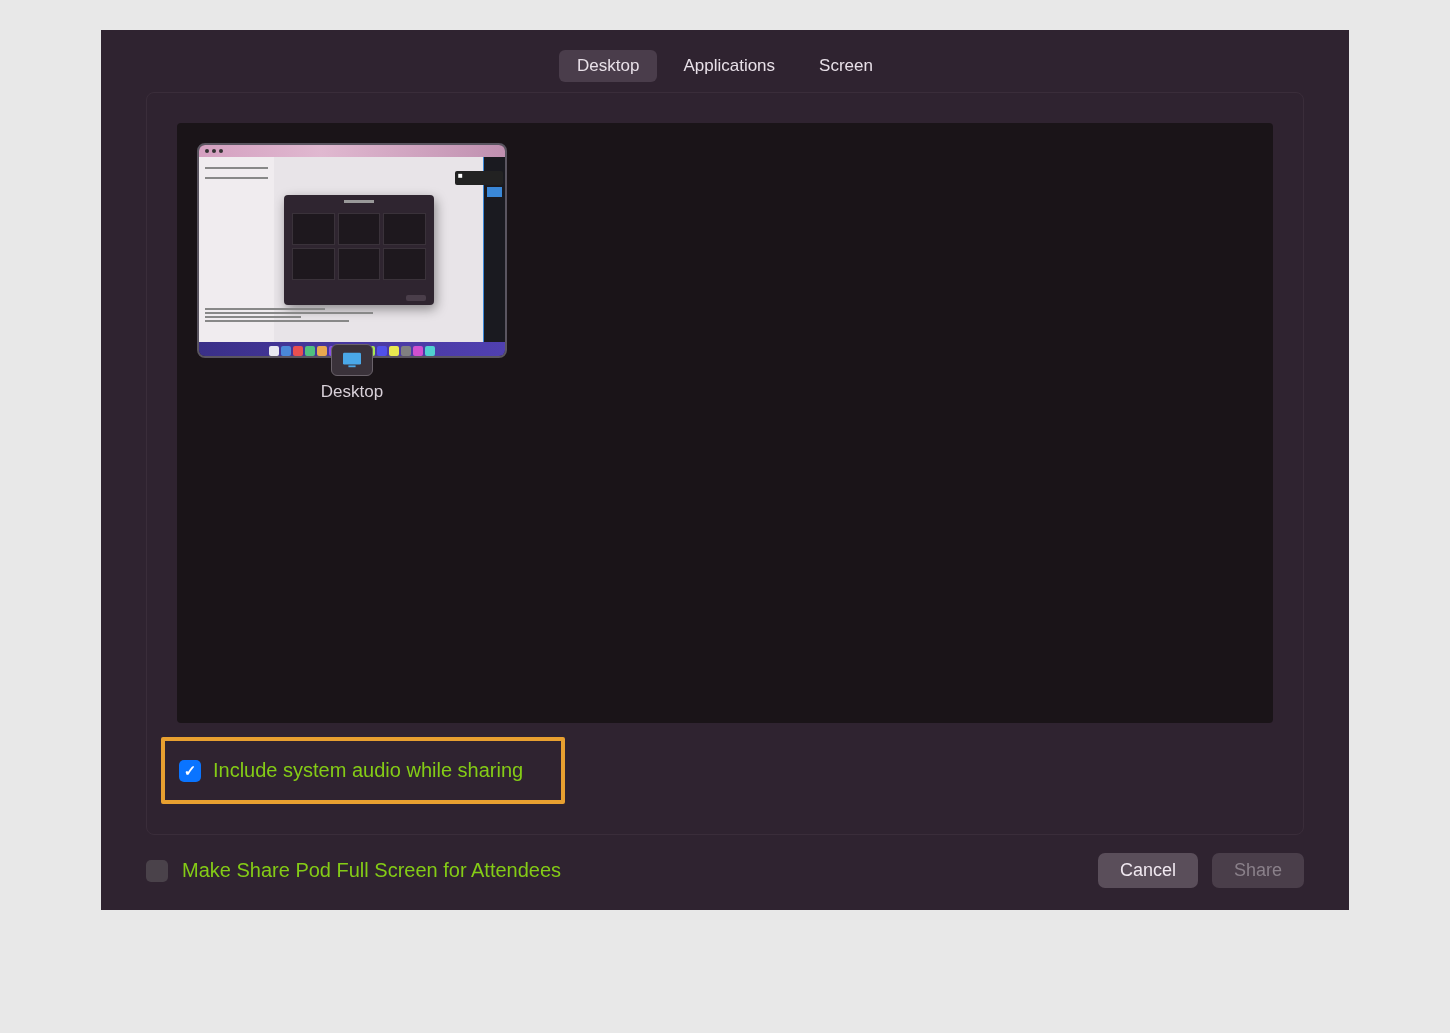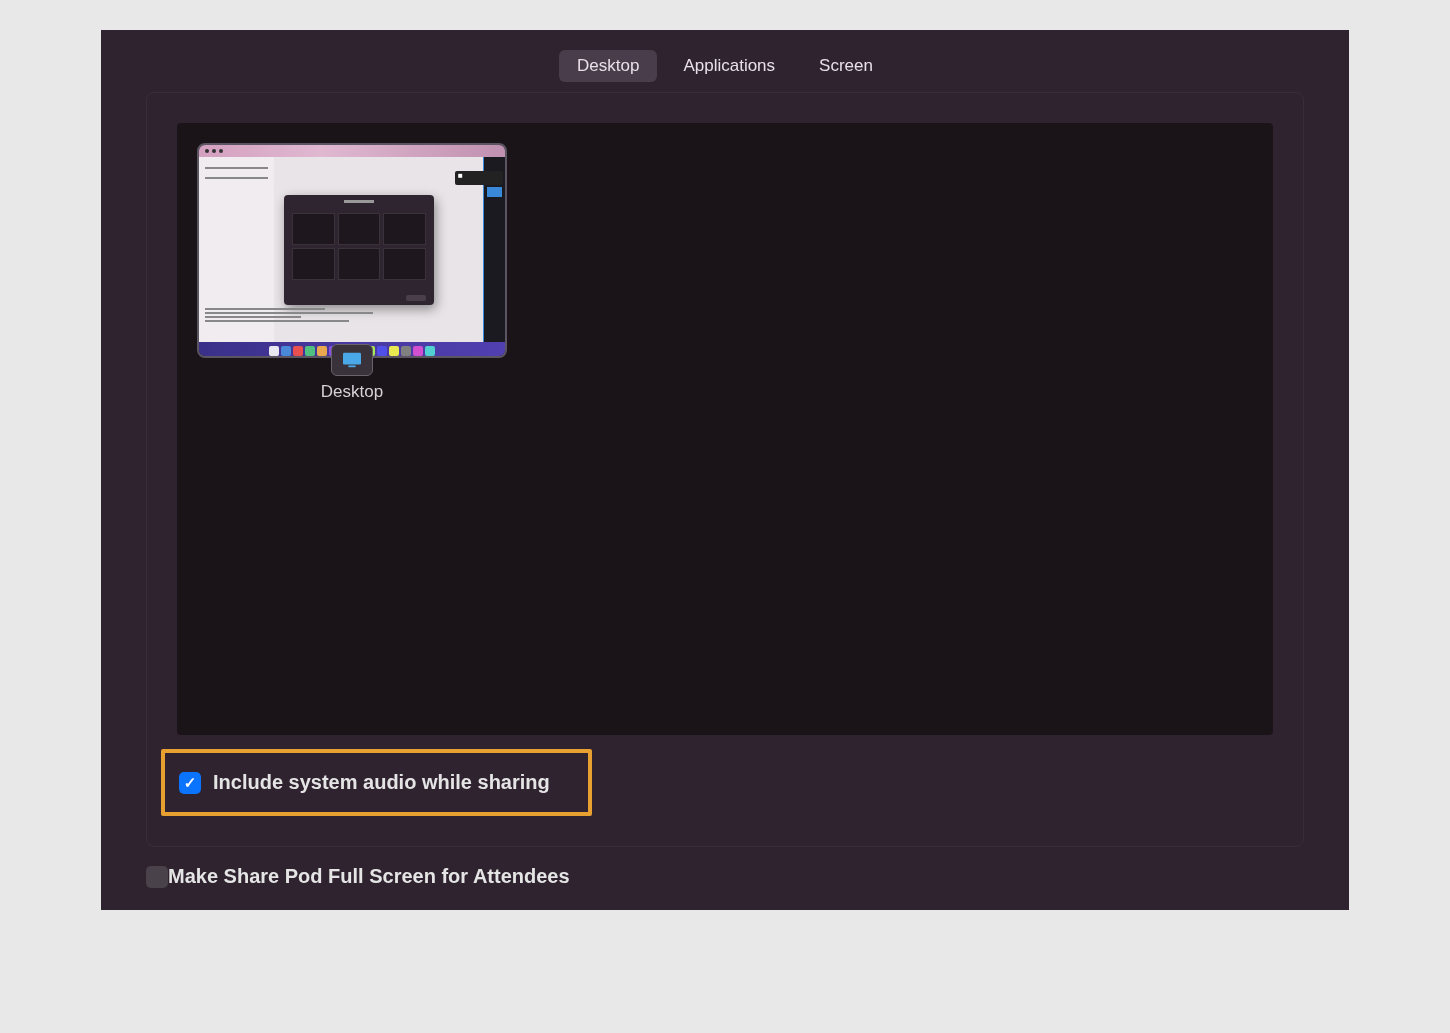--- a/index.html
+++ b/index.html
@@ -268,35 +268,36 @@
       background: #4a424a;
     }
     
     .checkmark {
       color: white;
       font-size: 15px;
       font-weight: bold;
     }
     
     .checkbox-label {
-      color: #e5e5e5;
+      color: #84cc16;
       font-size: 20px;
-      font-weight: 700;
+      font-weight: 400;
     }
     
     .footer {
       display: flex;
       align-items: center;
       justify-content: space-between;
       padding: 8px 45px 22px 45px;
     }
     
     .footer-left {
       display: flex;
       align-items: center;
+      gap: 14px;
     }
     
     .footer-right {
       display: flex;
       gap: 14px;
     }
     
     .btn {
       padding: 7px 22px;
       border-radius: 7px;
@@ -398,15 +399,19 @@
         <span class="checkbox-label">Include system audio while sharing</span>
       </div>
     </div>
   </div>
 
   <div class="footer">
     <div class="footer-left">
       <div class="checkbox unchecked"></div>
       <span class="checkbox-label">Make Share Pod Full Screen for Attendees</span>
     </div>
+    <div class="footer-right">
+      <button class="btn btn-cancel">Cancel</button>
+      <button class="btn btn-share">Share</button>
+    </div>
   </div>
 
 </div>
 
 </body></html>

